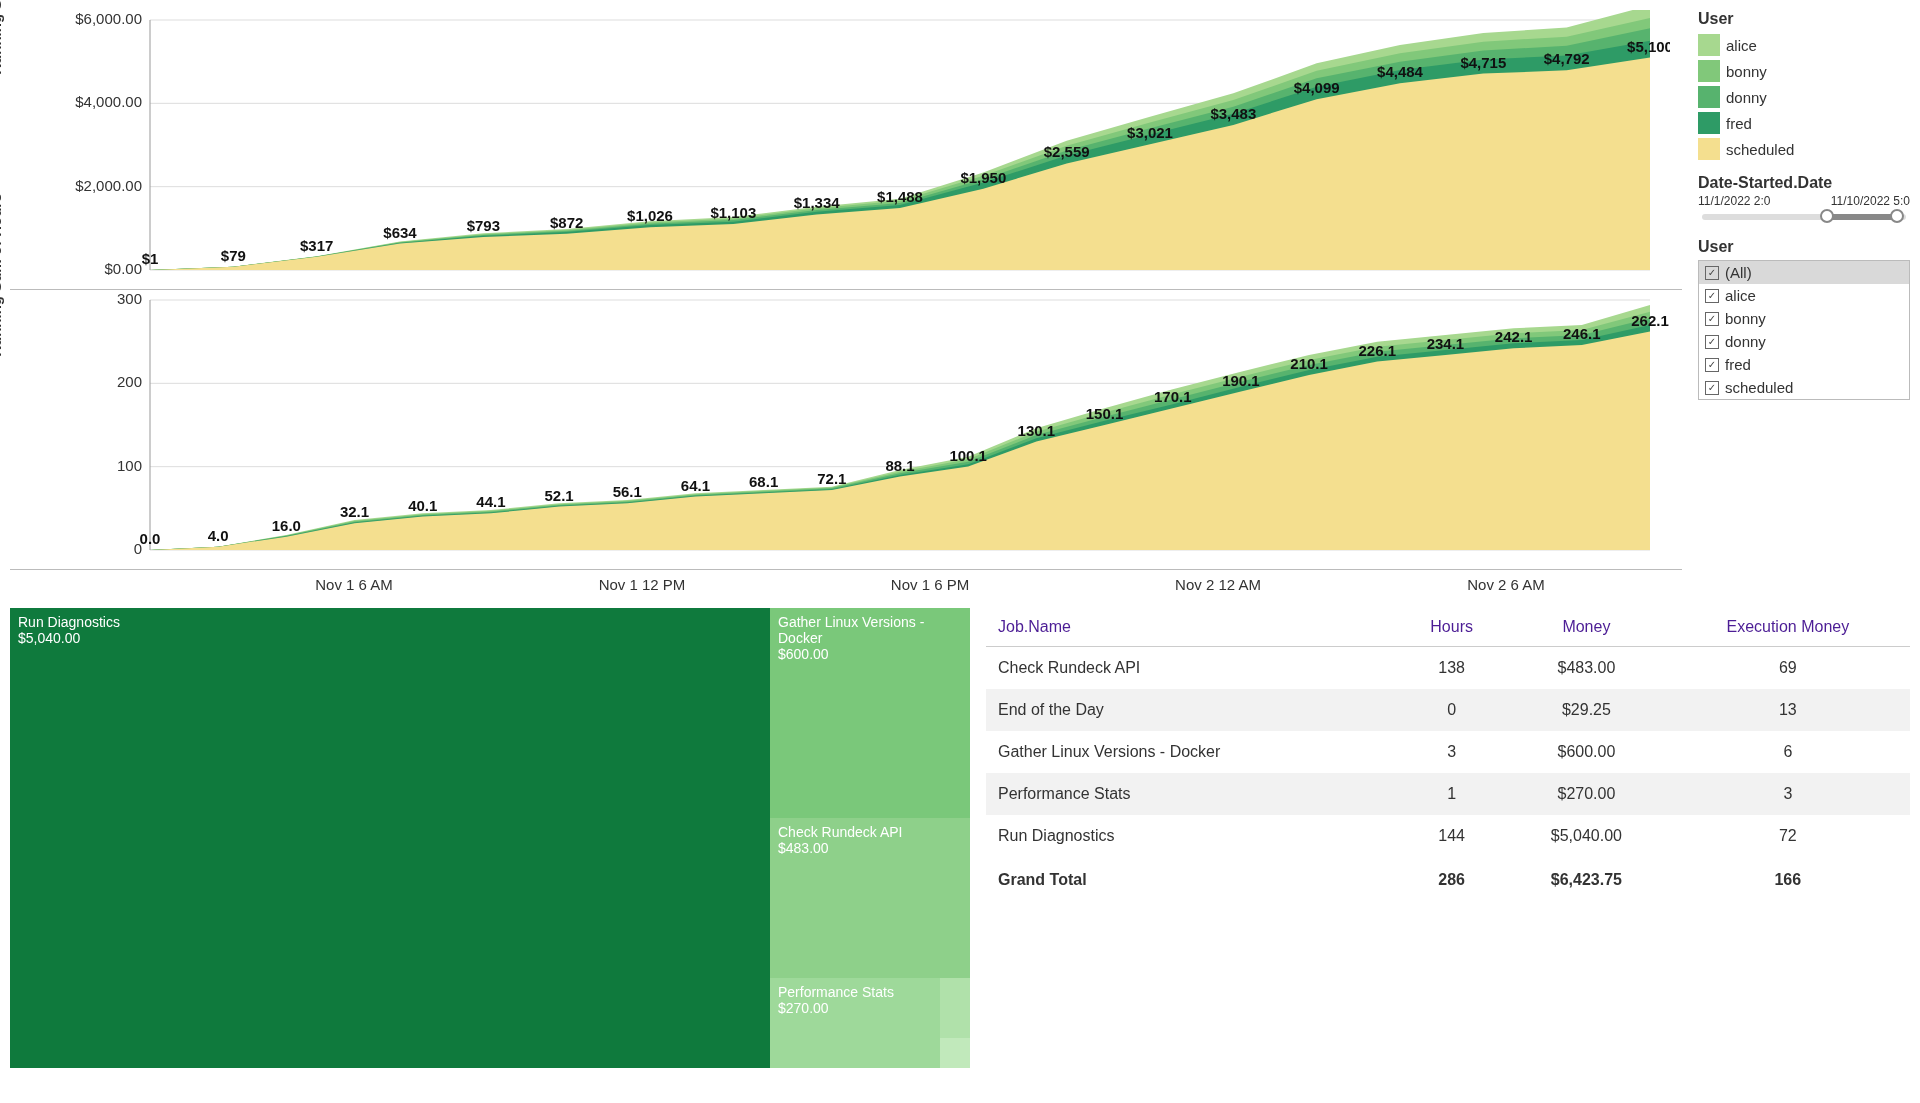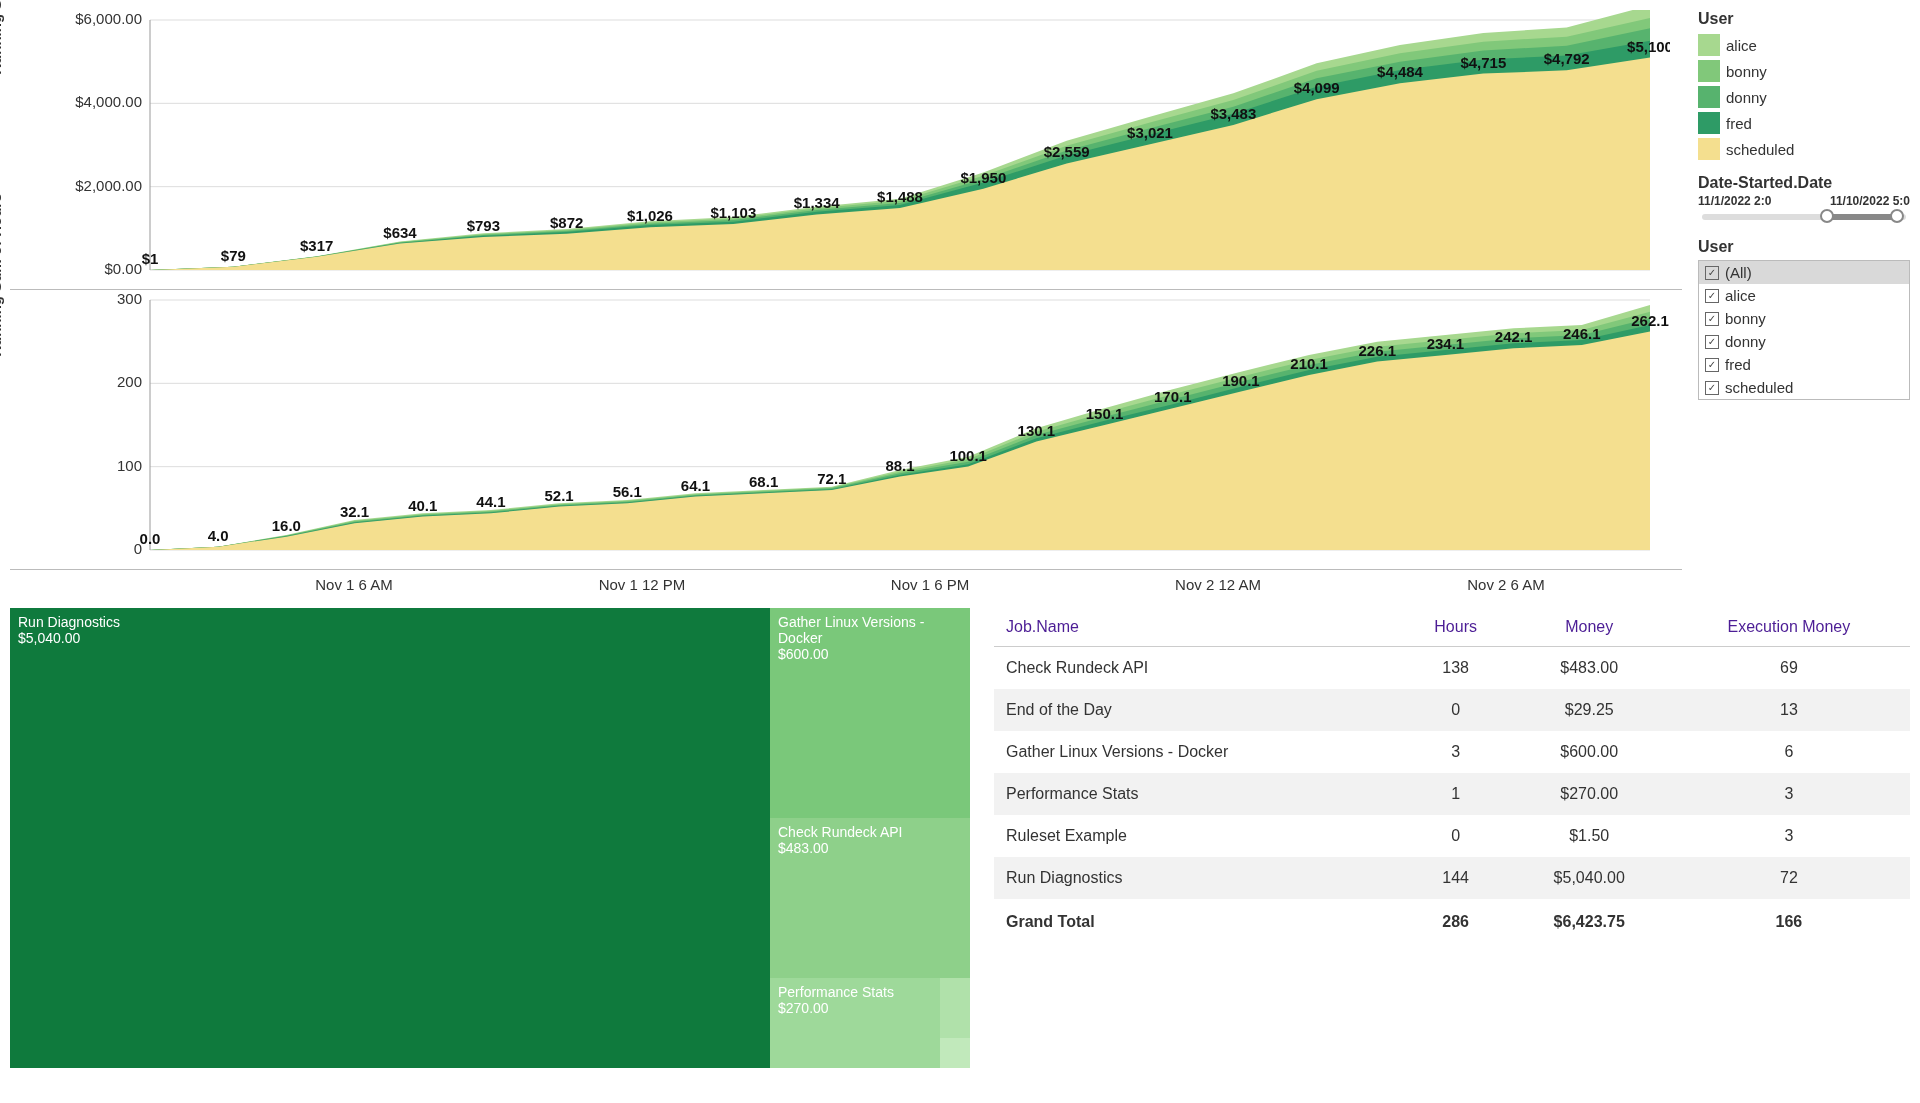--- a/index.html
+++ b/index.html
@@ -2,32 +2,32 @@
 <html><head>
 <meta charset="utf-8">
 <style>
 * { box-sizing: border-box; margin: 0; padding: 0; }
 body { font-family: Arial, Helvetica, sans-serif; font-size: 12px; color: #333; background: #fff; width: 1920px; height: 1103px; overflow: hidden; }
 
 .dashboard { display: grid; grid-template-columns: 1fr 220px; grid-template-rows: auto auto; gap: 8px; padding: 10px; }
 
 .charts-col { grid-column: 1; grid-row: 1; }
 .legend-col { grid-column: 2; grid-row: 1 / span 2; padding-left: 8px; }
-.bottom-row { grid-column: 1 / span 2; grid-row: 2; display: flex; gap: 24px; }
+.bottom-row { grid-column: 1 / span 2; grid-row: 2; display: flex; gap: 16px; }
 
 .chart-block { position: relative; border-bottom: 1px solid #bbb; }
 .y-axis-label { position: absolute; left: -6px; top: 50%; transform: rotate(-90deg) translate(50%, -50%); transform-origin: left center; font-weight: bold; font-size: 15px; white-space: nowrap; }
 svg { display: block; }
 
 .legend-title { font-weight: bold; font-size: 16px; margin-bottom: 4px; }
 .legend-item { display: flex; align-items: center; gap: 6px; font-size: 15px; padding: 2px 0; }
 .swatch { width: 22px; height: 22px; }
 
 .slider-title { font-weight: bold; font-size: 16px; margin-top: 12px; }
-.slider-dates { display: flex; justify-content: space-between; font-size: 12px; margin-top: 2px; font-weight: bold; }
+.slider-dates { display: flex; justify-content: space-between; font-size: 12px; margin-top: 2px; }
 .slider-track { position: relative; height: 6px; background: #ddd; margin: 6px 4px 0 4px; border-radius: 3px; }
 .slider-fill { position: absolute; left: 60%; right: 5%; height: 100%; background: #888; border-radius: 3px; }
 .slider-handle { position: absolute; top: -5px; width: 14px; height: 14px; background: #fff; border: 2px solid #888; border-radius: 50%; }
 
 .filter-title { font-weight: bold; font-size: 16px; margin-top: 18px; margin-bottom: 4px; }
 .filter-list { border: 1px solid #bbb; }
 .filter-item { display: flex; align-items: center; gap: 6px; padding: 3px 6px; font-size: 15px; }
 .filter-item.selected { background: #d9d9d9; }
 .chk { width: 14px; height: 14px; border: 1px solid #666; display: inline-flex; align-items: center; justify-content: center; font-size: 10px; color: #444; }
 
@@ -256,26 +256,20 @@
               <td class="num">$600.00</td>
               <td class="num">6</td>
             </tr>
             <tr>
               <td>Performance Stats</td>
               <td class="num">1</td>
               <td class="num">$270.00</td>
               <td class="num">3</td>
             </tr>
             <tr>
-              <td>Ruleset Example</td>
-              <td class="num">0</td>
-              <td class="num">$1.50</td>
-              <td class="num">3</td>
-            </tr>
-            <tr>
               <td>Run Diagnostics</td>
               <td class="num">144</td>
               <td class="num">$5,040.00</td>
               <td class="num">72</td>
             </tr>
           </tbody>
         <tfoot>
             <tr id="tfoot-row">
               <td>Grand Total</td>
               <td class="num">286</td>

